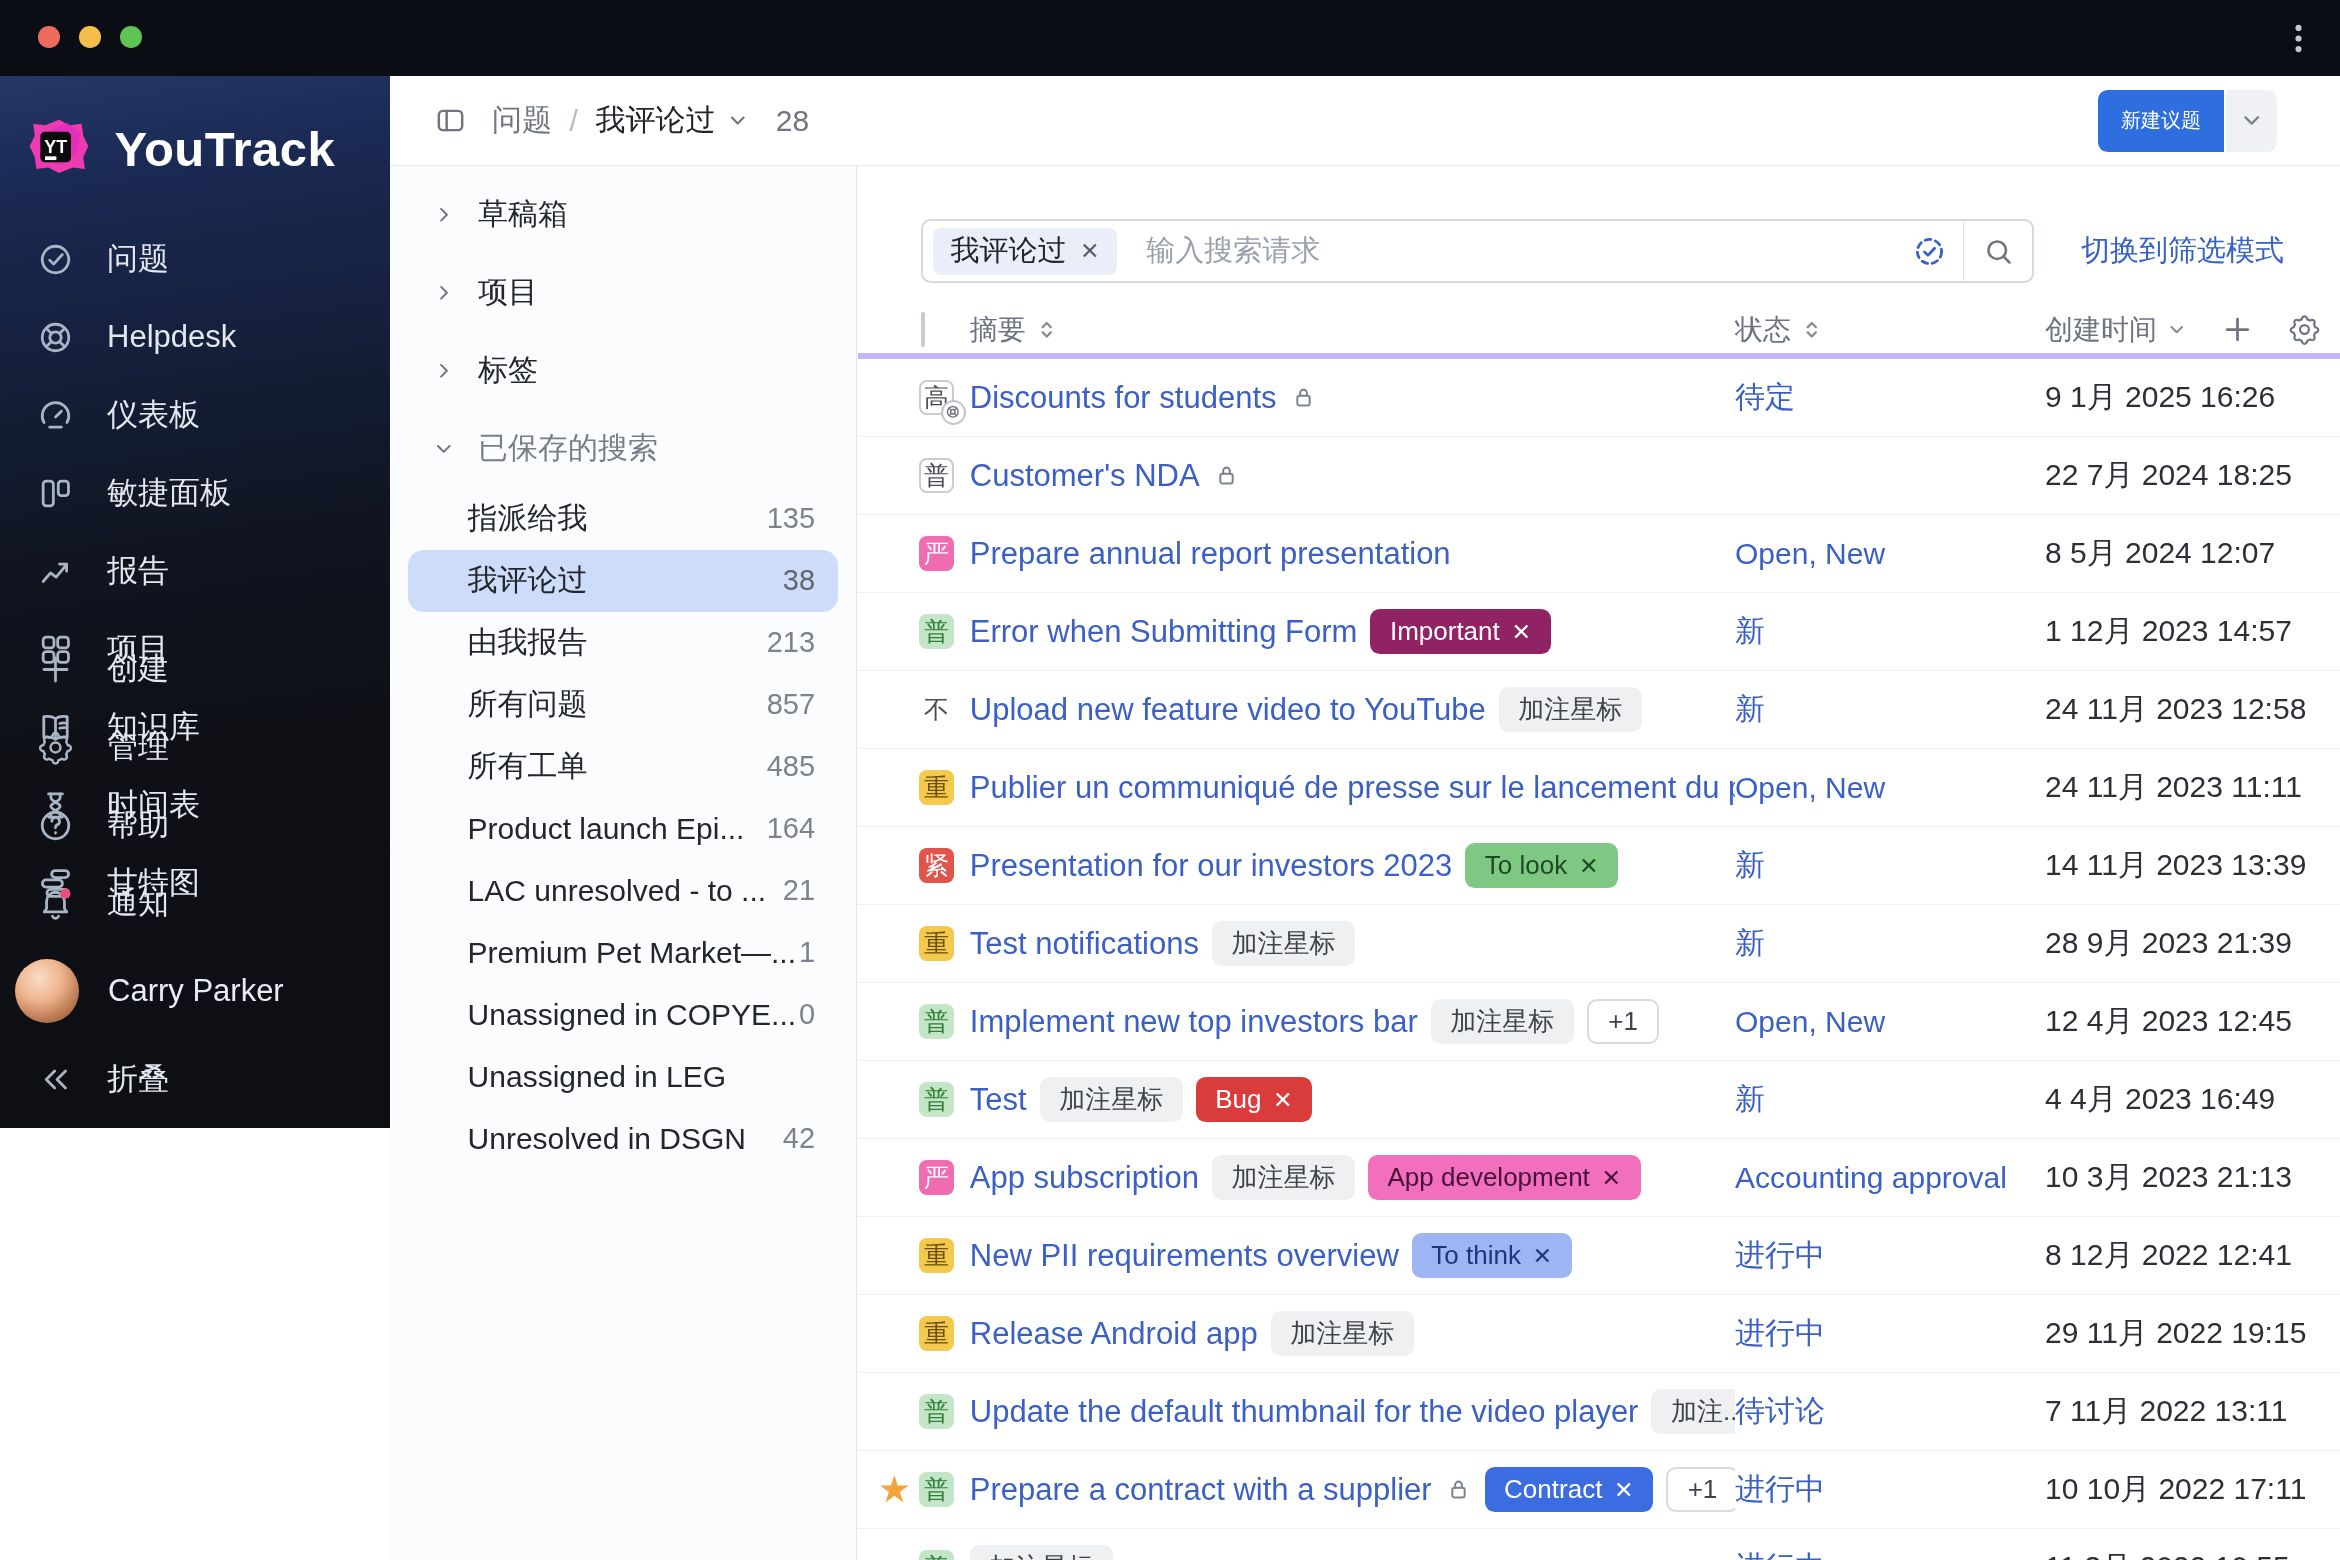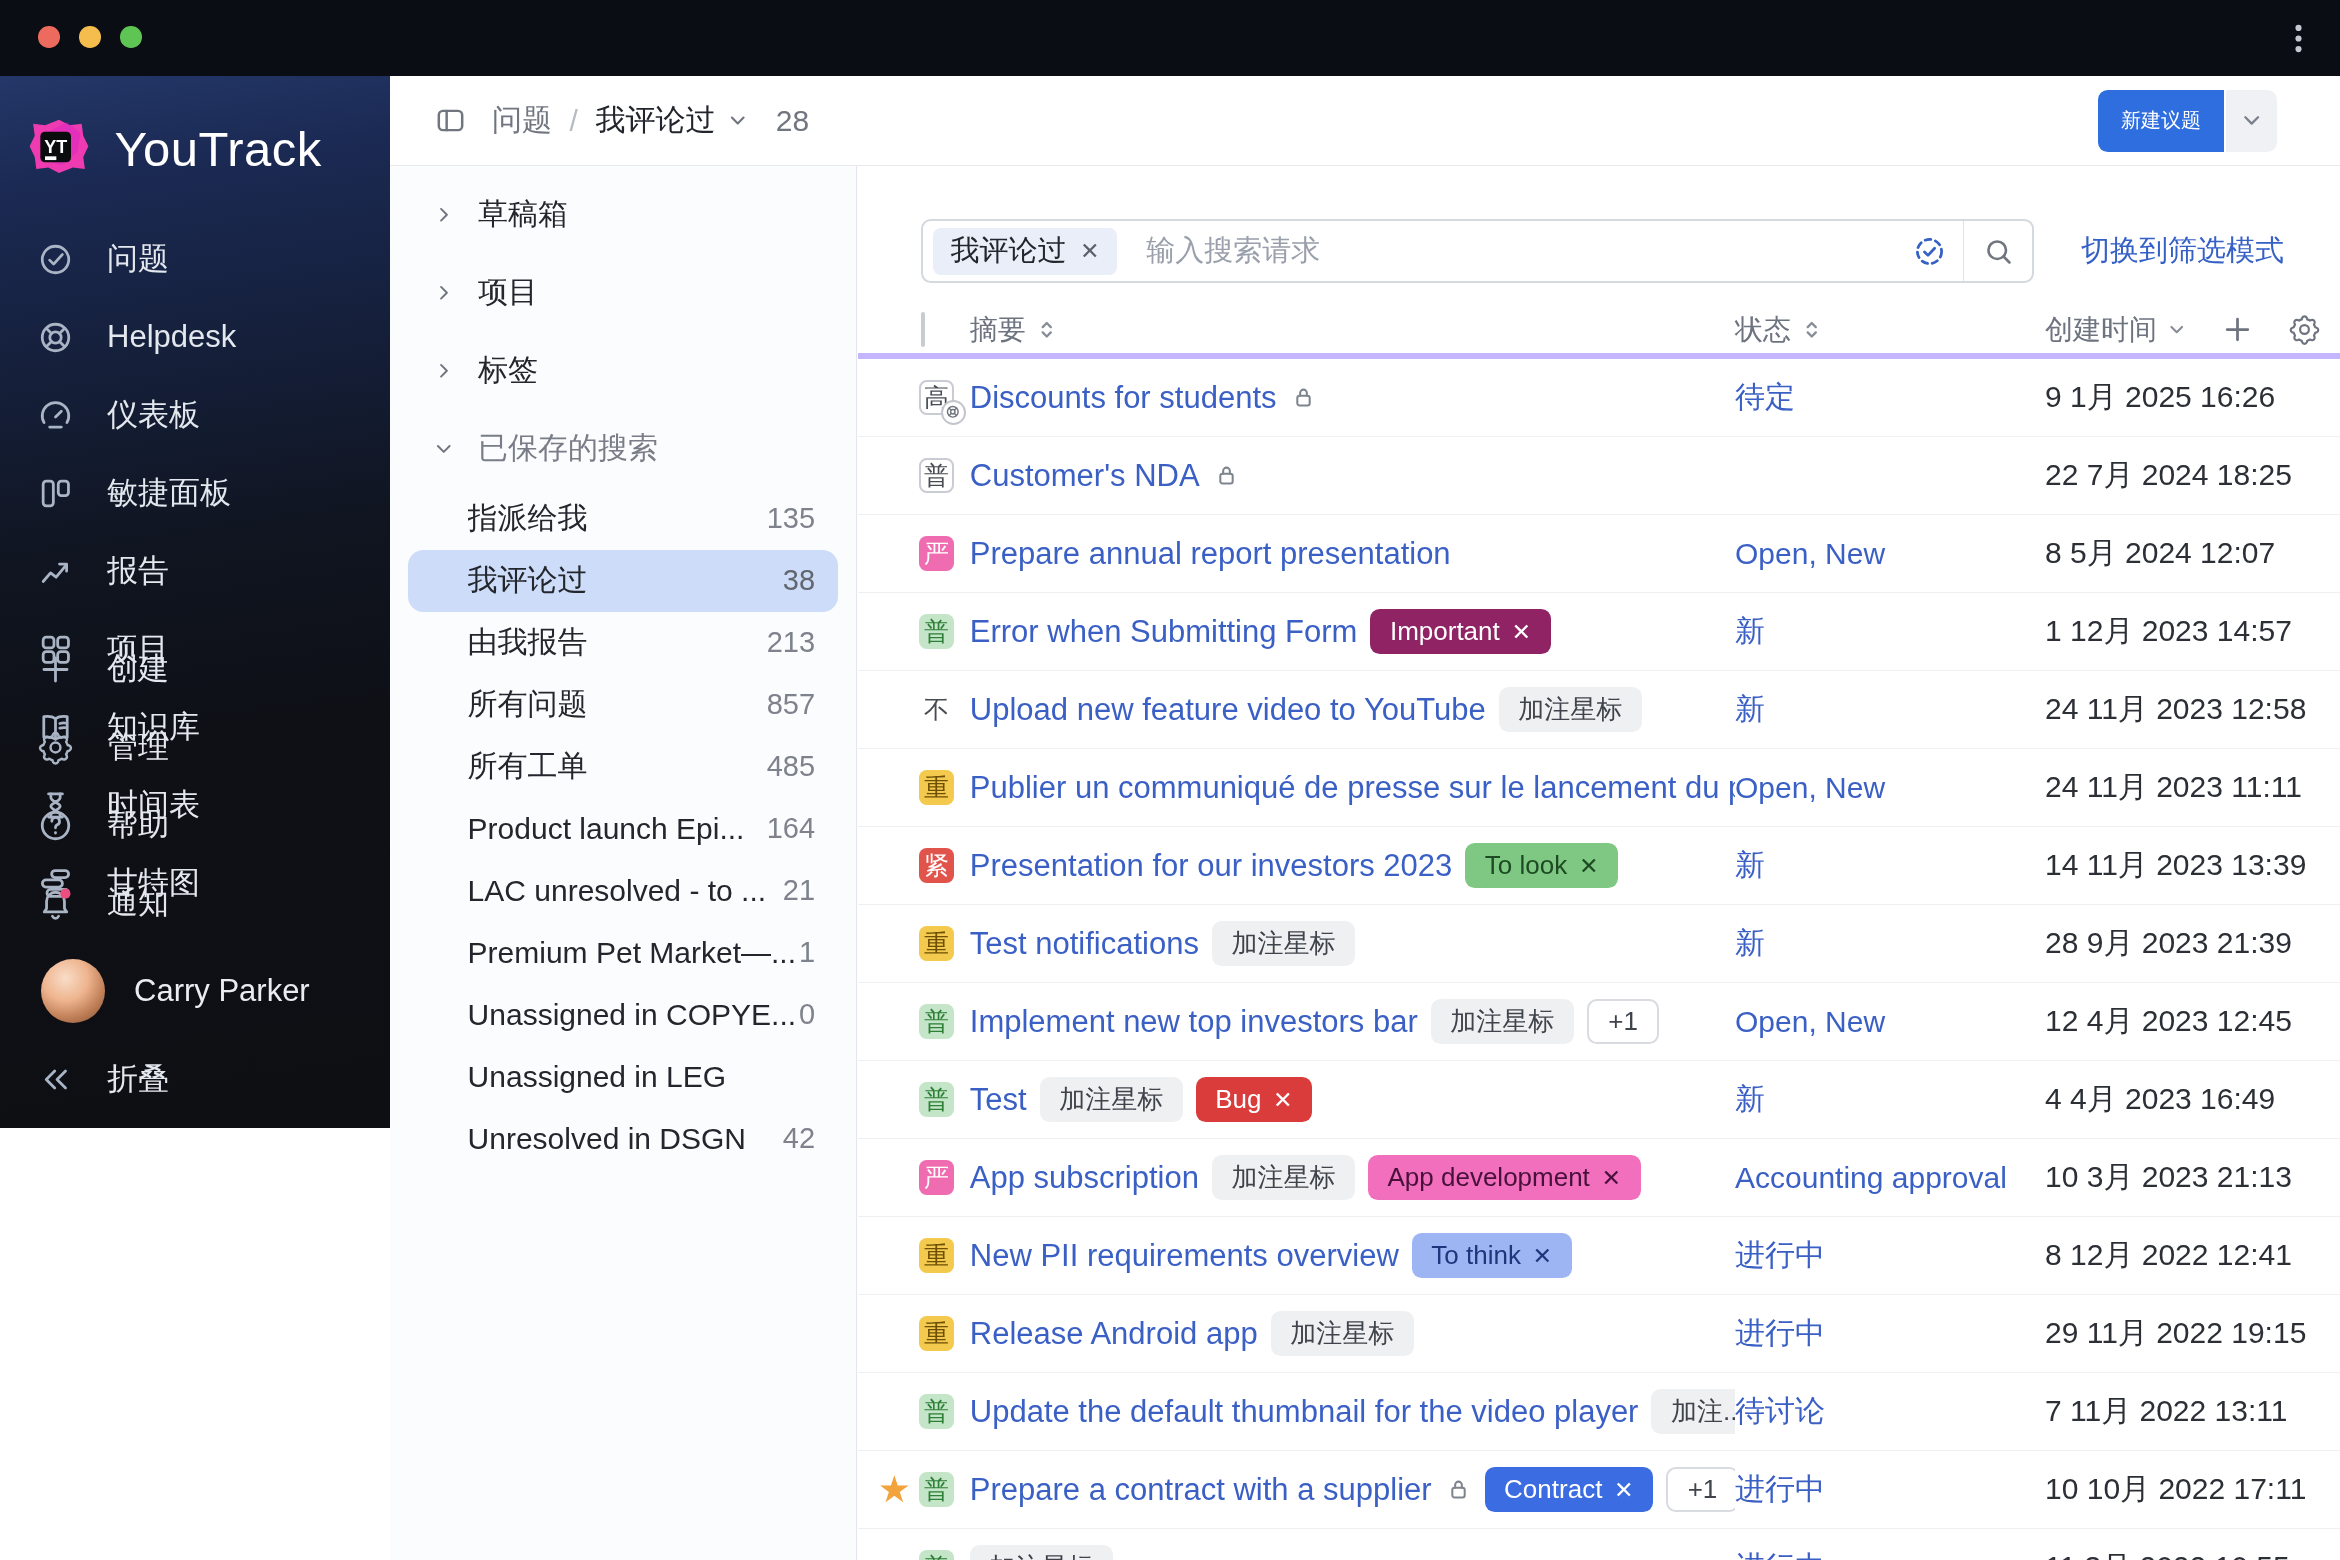--- a/index.html
+++ b/index.html
@@ -15,26 +15,26 @@
   .light{width:21.5px;height:21.5px;border-radius:50%}
   .l-red{background:#ed6a5e}.l-yellow{background:#f4bd4e}.l-green{background:#5ec454}
   .kebab{position:absolute;right:23.4px;top:18.5px;width:39px;height:39px;color:#c3c8d1}
   .kebab svg{width:39px;height:39px}
 
   
   .sidebar{position:absolute;left:0;top:76px;width:390px;height:1052px;overflow:hidden;
     background:linear-gradient(172deg,#243768 0%,#1b2a54 10%,#15203c 26%,#101521 44%,#0e1016 62%,#0d0f13 100%);}
   .logo{display:flex;align-items:center;gap:23.4px;padding:41px 0 39px 27px}
   .logo-badge{width:64px;height:64px;flex:none}
-  .logo-text{font-size:49px;font-weight:400;color:#ffffff;letter-spacing:0.5px}
+  .logo-text{font-size:49px;font-weight:700;color:#ffffff;letter-spacing:0.5px}
   .snav{display:flex;align-items:center;gap:33px;height:78px;padding-left:37px;cursor:pointer}
   .sicon{width:37px;height:37px;flex:none;color:#a9b4c5}
   .slabel{font-size:31px;color:#e3e7ee}
   .side-bottom{position:absolute;left:0;bottom:9.8px;width:390px}
-  .user-row{display:flex;align-items:center;gap:29px;height:98px;padding-left:41px;cursor:pointer}
+  .user-row{display:flex;align-items:center;gap:29px;height:98px;padding-left:15px;cursor:pointer}
   .avatar{width:64px;height:64px;border-radius:50%;flex:none;
     background:radial-gradient(circle at 38% 30%,#f8ddc8 0%,#eeb48e 38%,#c08058 66%,#7e4c30 100%);}
   .uname{font-size:31px;color:#e9edf3}
 
   
   .header{position:absolute;left:390px;top:76px;width:1950px;height:90px;background:#fff;
     border-bottom:1px solid #e7e9ec;display:flex;align-items:center;padding-left:44px;box-sizing:border-box}
   .bc-icon{width:33px;height:33px;color:#70757f;flex:none}
   .bc-root{margin-left:25px;font-size:30px;color:#70757f}
   .bc-sep{margin:0 17.6px;font-size:30px;color:#b7bbc2}

